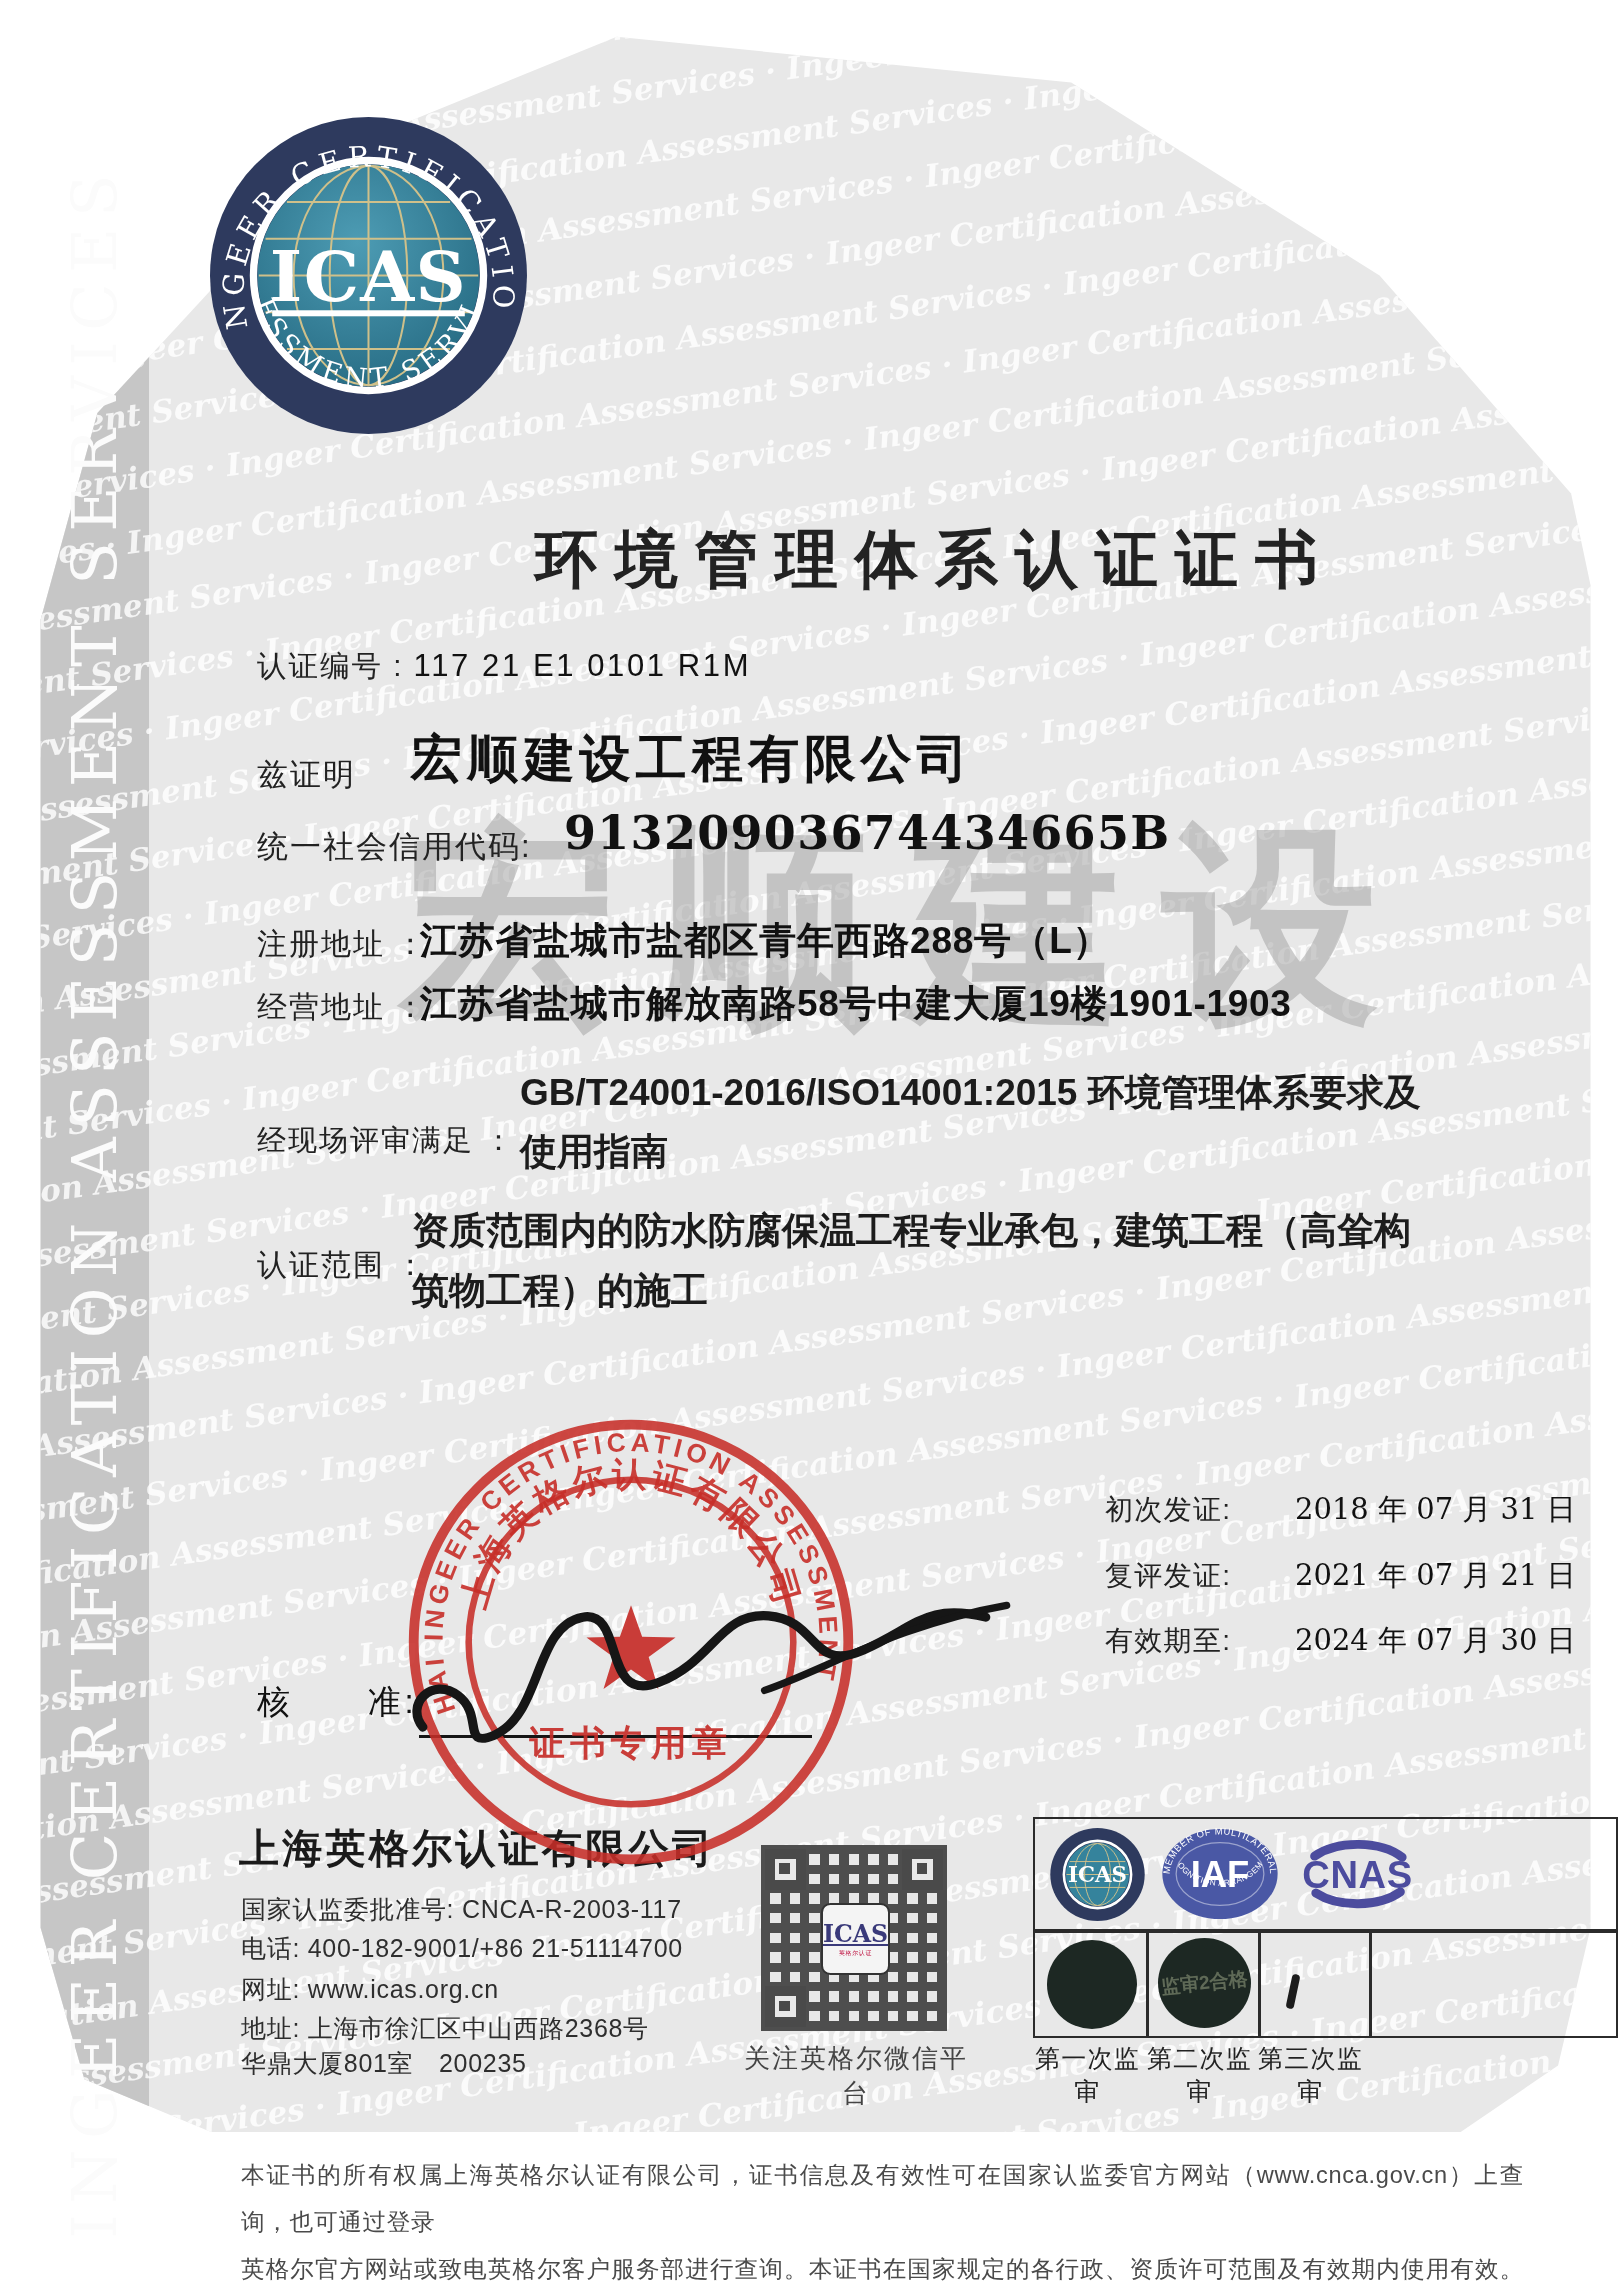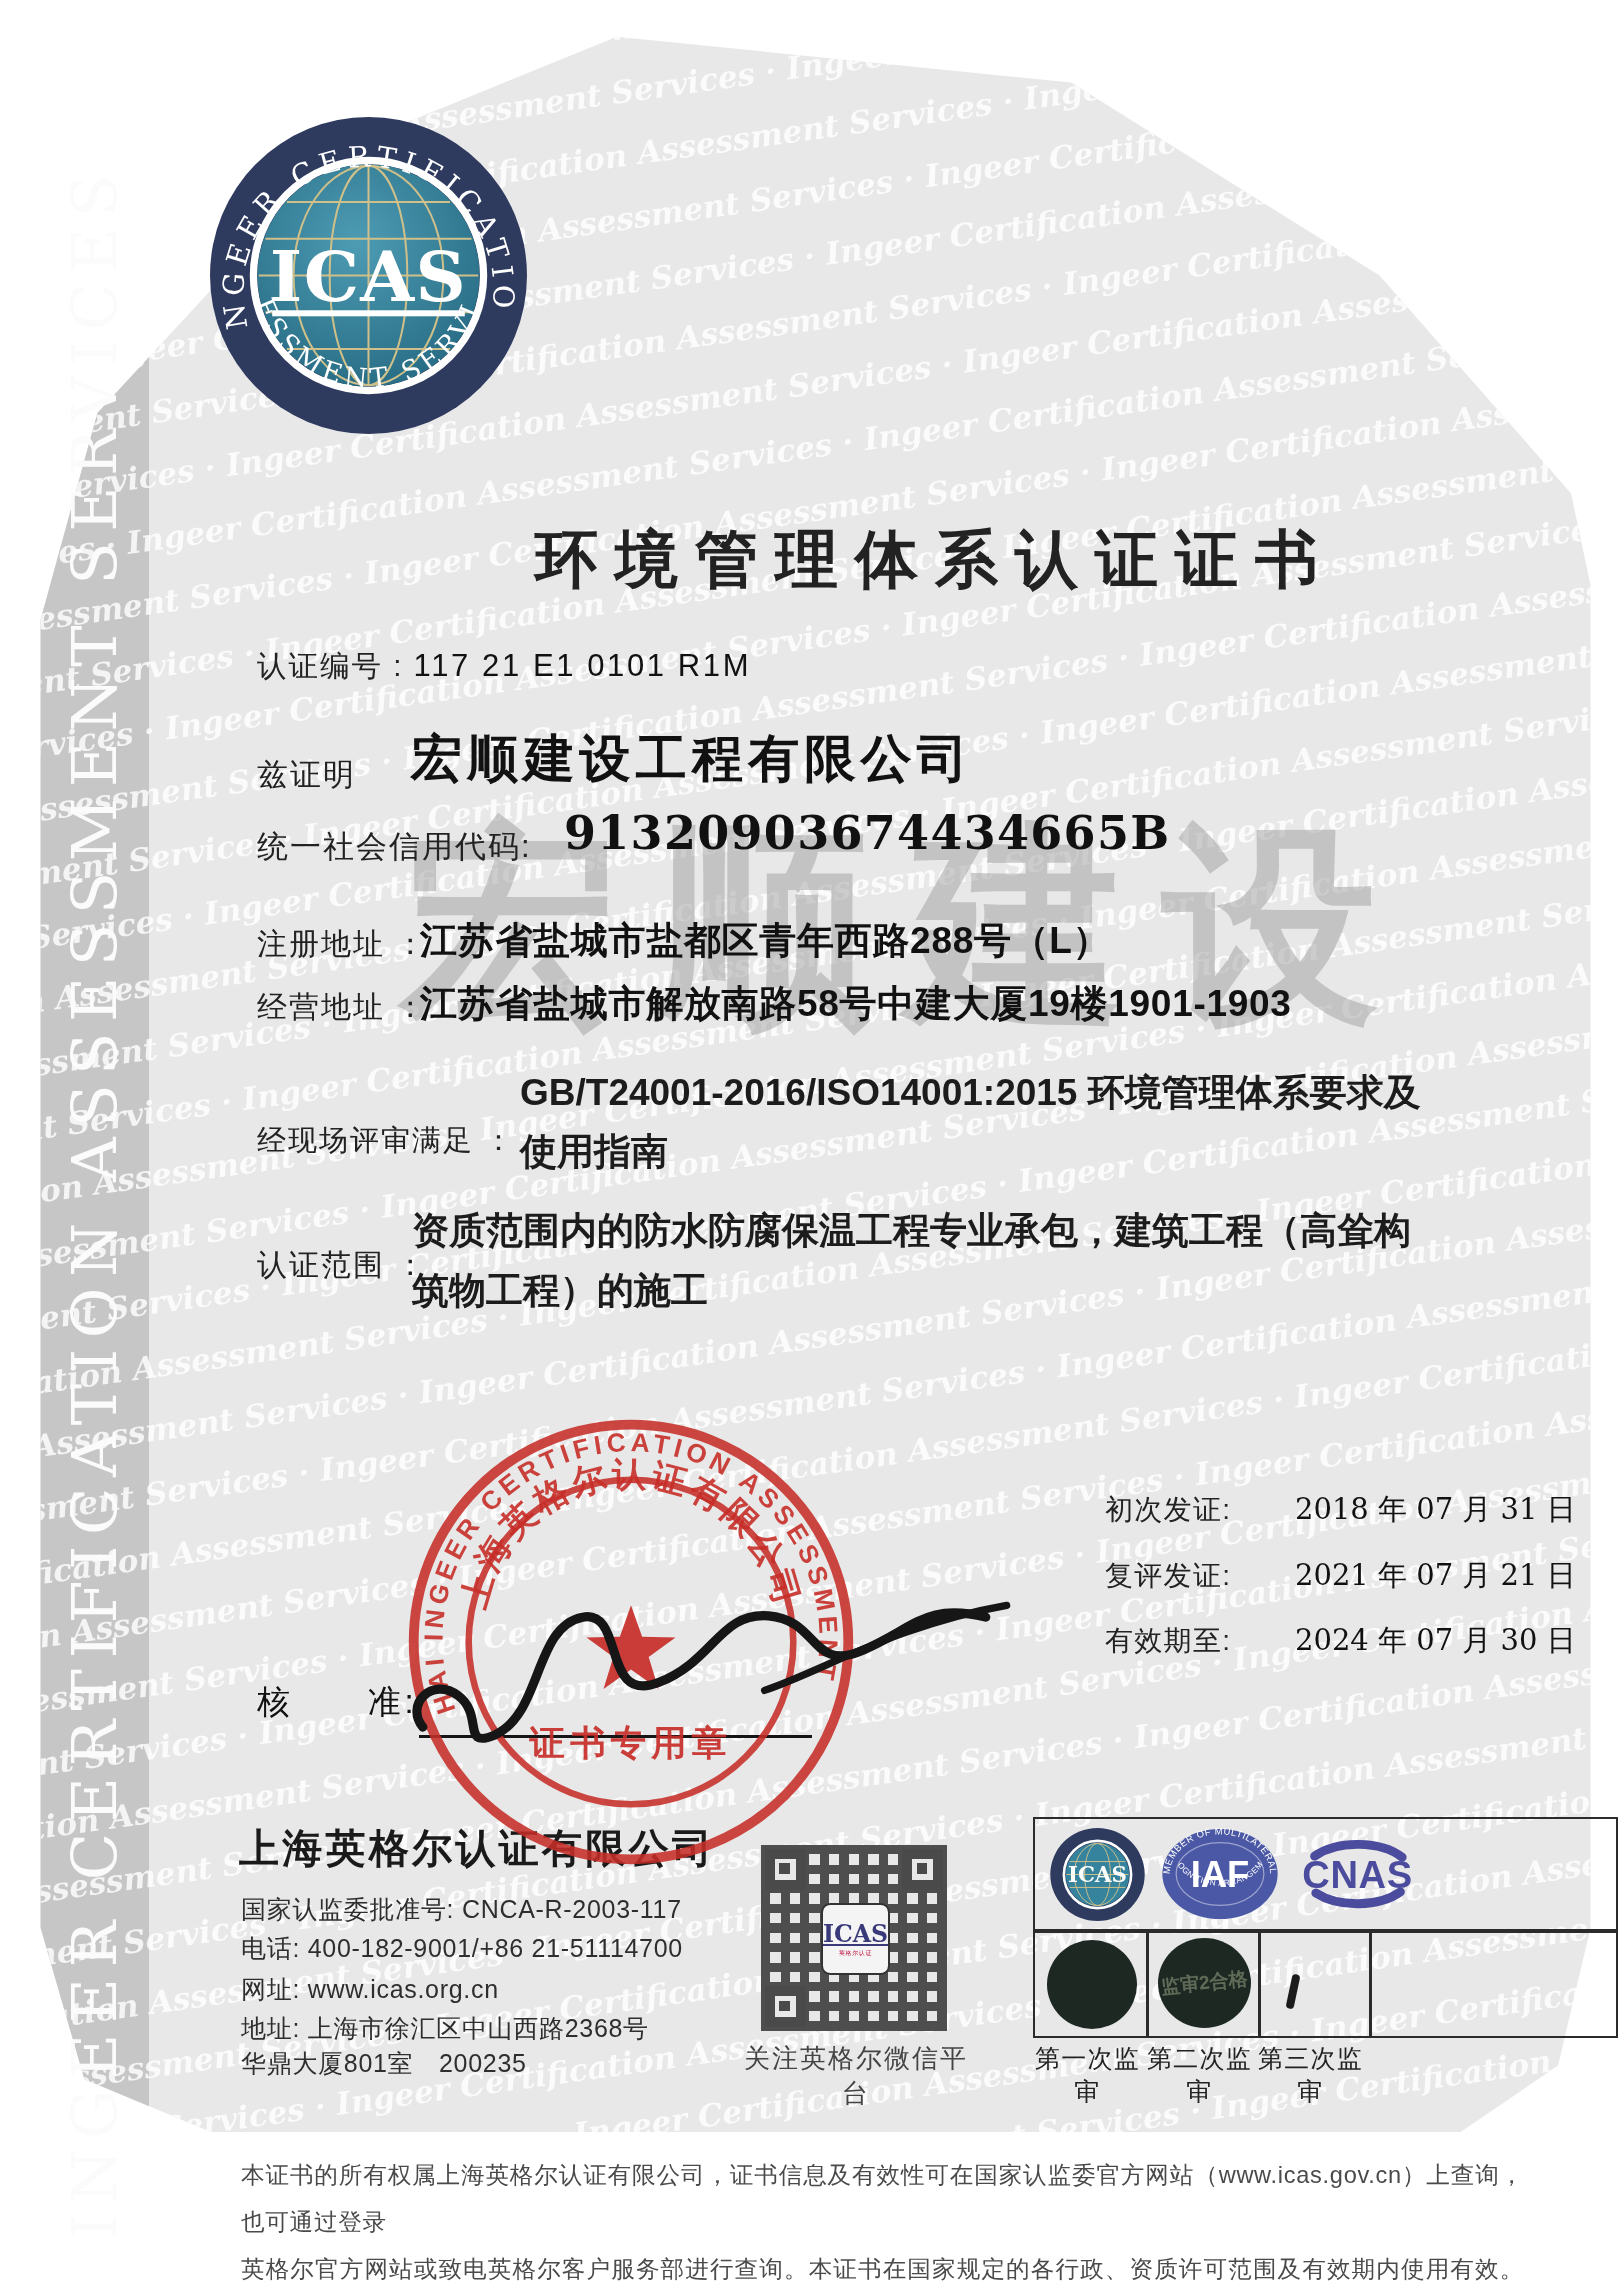--- a/index.html
+++ b/index.html
@@ -326,20 +326,20 @@
       <div class="oval" style="left:123px;top:5.2px;width:93px;height:90px;">
         <div class="oval2-txt">监审2合格</div>
       </div>
       <div class="tick"></div>
     </div>
     <div class="sur-lbl" style="left:1022px;">第一次监审</div>
     <div class="sur-lbl" style="left:1134px;">第二次监审</div>
     <div class="sur-lbl" style="left:1245px;">第三次监审</div>
 
     <div class="footer abs">
-      <div>本证书的所有权属上海英格尔认证有限公司，证书信息及有效性可在国家认监委官方网站（www.icas.gov.cn）上查询，也可通过登录</div>
+      <div>本证书的所有权属上海英格尔认证有限公司，证书信息及有效性可在国家认监委官方网站（www.cnca.gov.cn）上查询，也可通过登录</div>
       <div>英格尔官方网站或致电英格尔客户服务部进行查询。本证书在国家规定的各行政、资质许可范围及有效期内使用有效。获证组织必须定</div>
 
     </div>
 
   </div>
 </div>
 
 
 </body></html>

